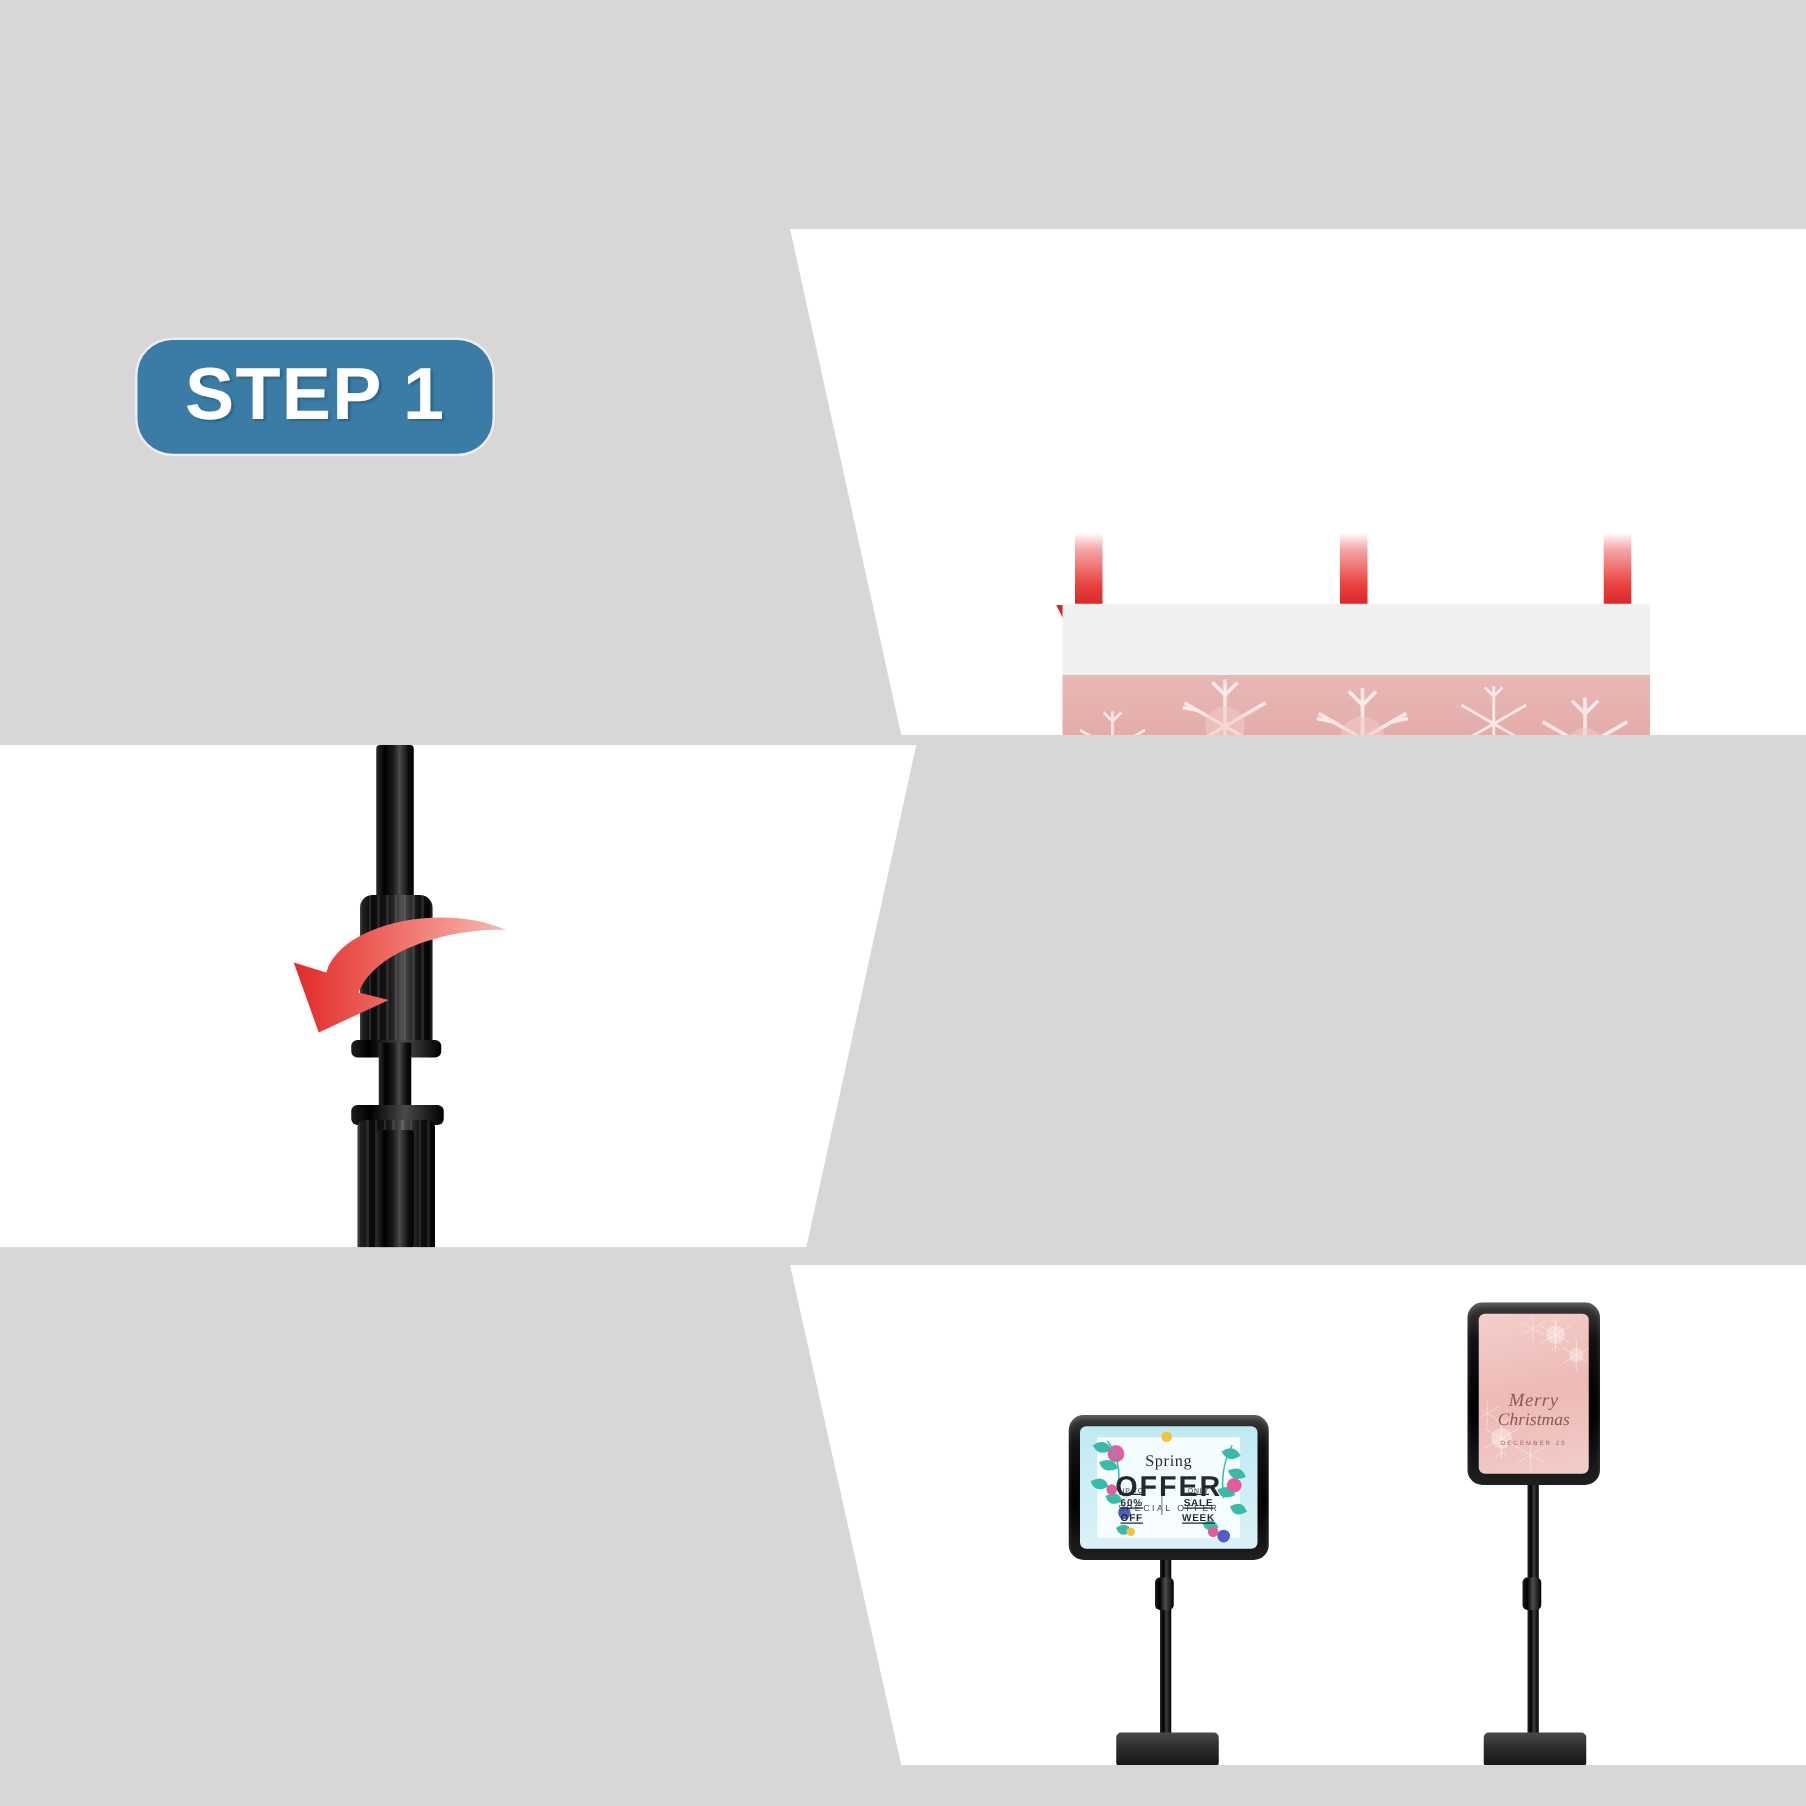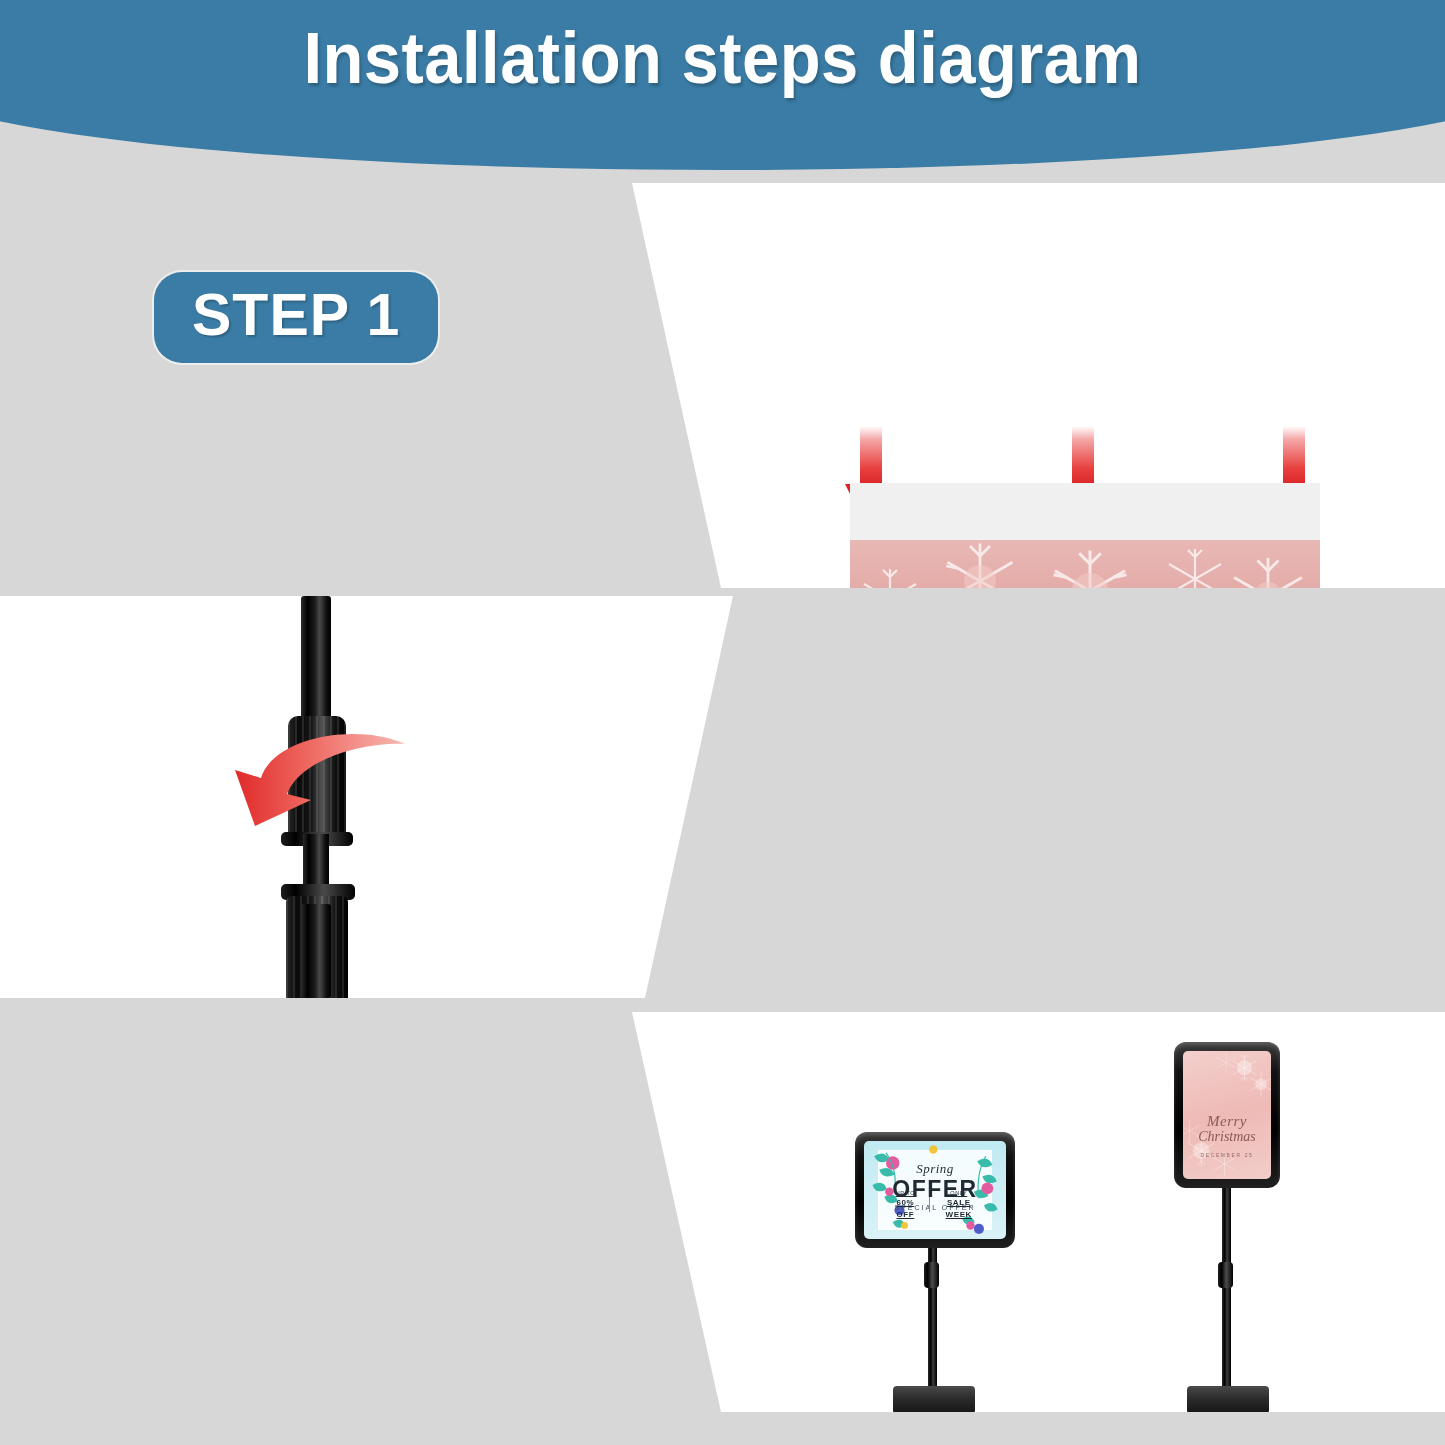--- a/index.html
+++ b/index.html
@@ -67,21 +67,20 @@
     background:#3a7ca5;
     border-radius:28px;
     color:#ffffff;
     font-size:59px;
     font-weight:bold;
     letter-spacing:1px;
     padding:14px 38px 18px 38px;
     line-height:1.0;
     text-shadow:2px 2px 2px rgba(0,0,0,0.20);
     box-shadow:0 0 0 2px rgba(255,255,255,0.55);
-    margin-left:44px;
   }
   .caption{
     color:#1b1b1b;
     font-size:42px;
     line-height:1.42;
     margin-top:36px;
     white-space:pre-line;
   }
   #block1{left:110px;top:89px;text-align:left;}
   #block2{right:100px;top:497px;text-align:right;}
@@ -154,45 +153,41 @@
   }
   .signface{position:absolute;inset:9px;border-radius:5px;overflow:hidden;}
 
   
   #signA{left:855px;top:120px;width:160px;height:116px;}
   #signA .signface{background:
      linear-gradient(180deg,#bfeaf2 0%,#cdeef5 45%,#d9f2f7 100%);}
   .sale-inner{position:absolute;left:14px;top:9px;right:14px;bottom:9px;
      background:rgba(255,255,255,0.82);border:1px solid rgba(255,255,255,0.9);}
   .sale-text{position:absolute;left:0;right:0;top:20px;text-align:center;color:#1f2a33;}
-  .sale-text .t1{font-family:"Liberation Serif","DejaVu Serif",serif;font-style:italic;font-size:13px;letter-spacing:.5px;}
+  .sale-text .t1{font-family:"Liberation Serif","DejaVu Serif",serif;font-size:13px;letter-spacing:.5px;}
   .sale-text .t2{font-size:23px;font-weight:bold;letter-spacing:1.5px;line-height:1.05;}
   .sale-text .t3{font-size:7px;letter-spacing:2px;margin-top:3px;color:#3a4a55;}
   .sale-split{position:absolute;left:26px;right:26px;bottom:18px;display:flex;align-items:center;justify-content:center;gap:8px;color:#1f2a33;text-decoration:underline;}
   .sale-split .col{text-align:center;font-size:5.5px;letter-spacing:.6px;line-height:1.5;}
   .sale-split .col b{font-size:8px;display:block;}
   .sale-split .vr{width:1px;height:15px;background:#7f929c;}
 
   
   #signB{left:1174px;top:30px;width:106px;height:146px;}
   #signB .signface{background:linear-gradient(165deg,#f3cfcb 0%,#eebab6 50%,#f2cdc9 100%);}
   .xmas-text{position:absolute;left:0;right:0;top:48px;text-align:center;color:#8a5a56;margin-top:15px;}
   .xmas-text .x1{font-family:"Liberation Serif","DejaVu Serif",serif;font-style:italic;font-size:15px;line-height:1;letter-spacing:.5px;}
   .xmas-text .x2{font-family:"Liberation Serif","DejaVu Serif",serif;font-style:italic;font-size:14px;line-height:1.1;}
   .xmas-text .x3{font-size:5px;letter-spacing:1.6px;margin-top:8px;color:#9a6a66;}
 </style>
 </head>
 <body>
 
 <div id="stage">
 
-  <div class="header-wrap">
-    <div class="header-blue"></div>
-    <div class="header-title">Installation steps diagram</div>
-  </div>
 
   <div class="row" id="row1">
     <div class="panel" id="panel1">
       <div id="art1">
 
         <div class="arrow" id="arrow1">
           <div class="shaft"></div>
             <div class="head"></div>
         </div>
         <div class="arrow" id="arrow2">

